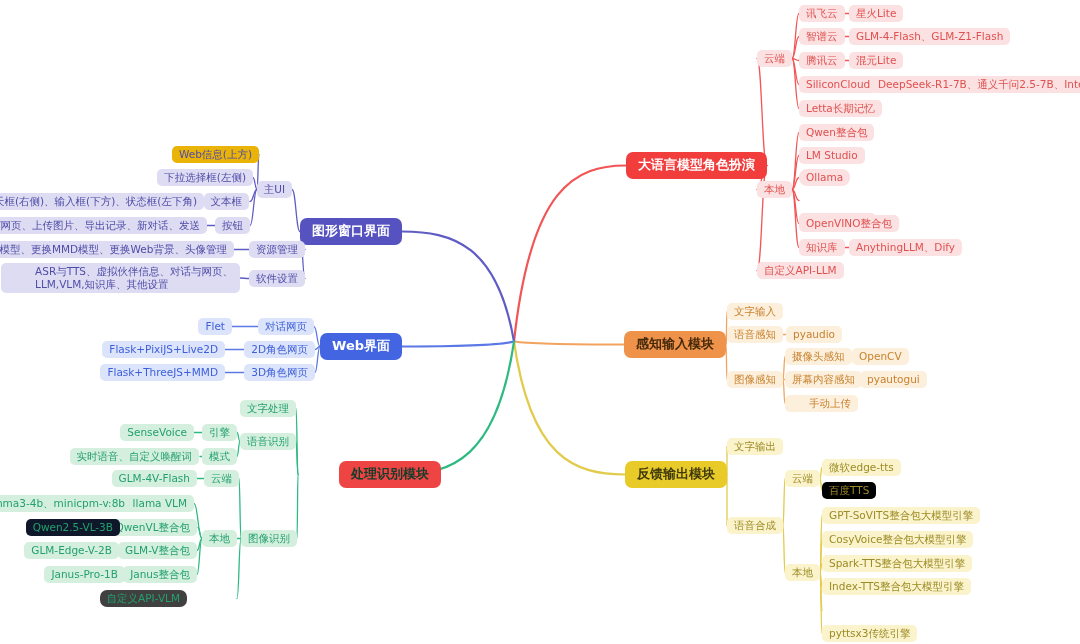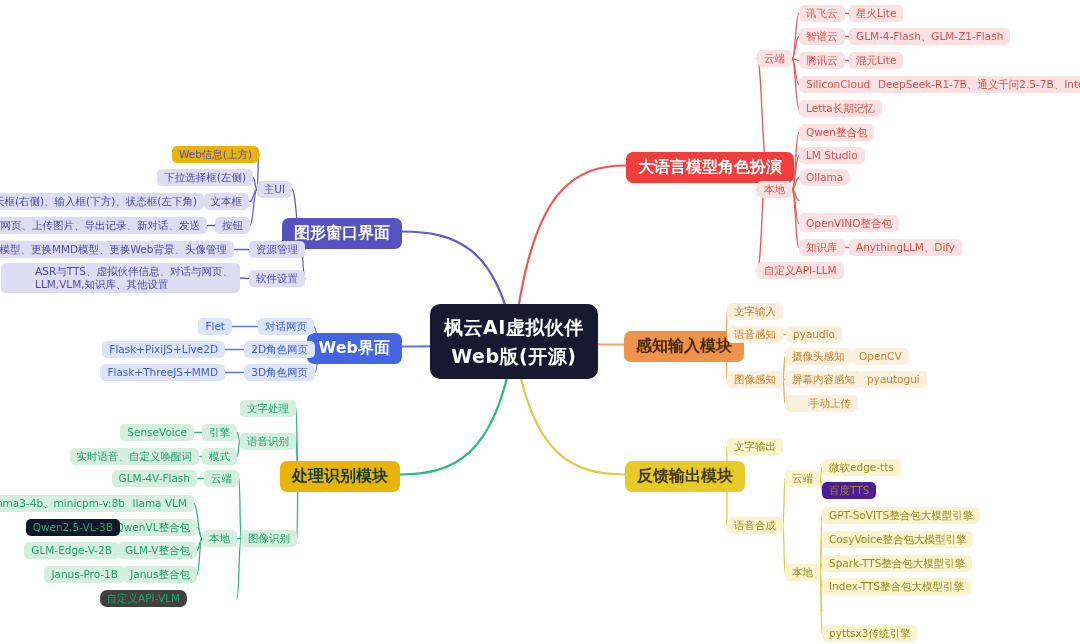--- a/index.html
+++ b/index.html
@@ -7,21 +7,21 @@
     position:relative;width:1080px;height:644px;background:#ffffff;
     overflow:hidden;font-family:"DejaVu Sans","Liberation Sans",sans-serif;
   }
   .canvas svg{position:absolute;left:0;top:0;width:1080px;height:644px;}
   #nodes{position:absolute;left:0;top:0;width:100%;height:100%;}
   .node{
     position:absolute;white-space:pre;line-height:1.25;border-radius:5px;
     box-sizing:border-box;cursor:default;z-index:1;
   }
   .leaf{font-size:10.5px;padding:2px 7px;}
-  .primary{font-size:16px;font-weight:bold;padding:5px 12px;border-radius:7px;line-height:1.3;}
+  .primary{font-size:13px;font-weight:bold;padding:5px 12px;border-radius:7px;line-height:1.3;}
   .root{
     font-size:19px;font-weight:bold;padding:9px 14px;border-radius:10px;
     text-align:center;line-height:1.5;z-index:2;letter-spacing:0.5px;
   }
 </style>
 </head>
 <body>
 
 <div class="canvas">
   <svg id="edges" viewBox="0 0 1080 644" xmlns="http://www.w3.org/2000/svg">
@@ -102,22 +102,20 @@
       <path d="M 117 503.5 C 124.5 503.5, 124.5 503.5, 132 503.5" fill="none" stroke="#2cba82" stroke-width="1.3" stroke-linecap="round"></path>
       <path d="M 202 538.5 C 200 538.5, 200 527.5, 198 527.5" fill="none" stroke="#2cba82" stroke-width="1.3" stroke-linecap="round"></path>
       <path d="M 109 527.5 C 114.5 527.5, 114.5 527.5, 120 527.5" fill="none" stroke="#2cba82" stroke-width="1.3" stroke-linecap="round"></path>
       <path d="M 202 538.5 C 199.5 538.5, 199.5 550.5, 197 550.5" fill="none" stroke="#2cba82" stroke-width="1.3" stroke-linecap="round"></path>
       <path d="M 118 550.5 C 118.5 550.5, 118.5 550.5, 119 550.5" fill="none" stroke="#2cba82" stroke-width="1.3" stroke-linecap="round"></path>
       <path d="M 202 538.5 C 199.5 538.5, 199.5 574.5, 197 574.5" fill="none" stroke="#2cba82" stroke-width="1.3" stroke-linecap="round"></path>
       <path d="M 123 574.5 C 124 574.5, 124 574.5, 125 574.5" fill="none" stroke="#2cba82" stroke-width="1.3" stroke-linecap="round"></path>
       <path d="M 241 538.5 C 239 538.5, 239 598.5, 237 598.5" fill="none" stroke="#2cba82" stroke-width="1.3" stroke-linecap="round"></path>
     </svg>
   <div id="nodes">
-      <div class="node root" style="background: rgb(24, 24, 48); color: rgb(255, 255, 255); left: 430px; top: 304px;">枫云AI虚拟伙伴
-Web版(开源)</div>
       <div class="node primary" style="background: rgb(242, 61, 61); color: rgb(255, 255, 255); left: 626px; top: 152px;">大语言模型角色扮演</div>
       <div class="node leaf" style="background: rgb(251, 225, 225); color: rgb(224, 80, 80); left: 757px; top: 50px;">云端</div>
       <div class="node leaf" style="background: rgb(251, 225, 225); color: rgb(224, 80, 80); left: 799px; top: 5px;">讯飞云</div>
       <div class="node leaf" style="background: rgb(251, 225, 225); color: rgb(224, 80, 80); left: 849px; top: 5px;">星火Lite</div>
       <div class="node leaf" style="background: rgb(251, 225, 225); color: rgb(224, 80, 80); left: 799px; top: 28px;">智谱云</div>
       <div class="node leaf" style="background: rgb(251, 225, 225); color: rgb(224, 80, 80); left: 849px; top: 28px;">GLM-4-Flash、GLM-Z1-Flash</div>
       <div class="node leaf" style="background: rgb(251, 225, 225); color: rgb(224, 80, 80); left: 799px; top: 52px;">腾讯云</div>
       <div class="node leaf" style="background: rgb(251, 225, 225); color: rgb(224, 80, 80); left: 849px; top: 52px;">混元Lite</div>
       <div class="node leaf" style="background: rgb(251, 225, 225); color: rgb(224, 80, 80); left: 799px; top: 76px;">SiliconCloud</div>
       <div class="node leaf" style="background: rgb(251, 225, 225); color: rgb(224, 80, 80); left: 871px; top: 76px;">DeepSeek-R1-7B、通义千问2.5-7B、InternLM2.5-7B</div>
@@ -139,21 +137,21 @@
       <div class="node leaf" style="background: rgb(252, 239, 220); color: rgb(200, 130, 47); left: 785px; top: 348px;">摄像头感知</div>
       <div class="node leaf" style="background: rgb(252, 239, 220); color: rgb(200, 130, 47); left: 852px; top: 348px;">OpenCV</div>
       <div class="node leaf" style="background: rgb(252, 239, 220); color: rgb(200, 130, 47); left: 785px; top: 371px;">屏幕内容感知</div>
       <div class="node leaf" style="background: rgb(252, 239, 220); color: rgb(200, 130, 47); left: 860px; top: 371px;">pyautogui</div>
       <div class="node leaf" style="background: rgb(252, 239, 220); color: rgb(200, 130, 47); left: 785px; top: 395px; padding-left: 24px;">手动上传</div>
       <div class="node primary" style="background: rgb(232, 202, 40); color: rgb(63, 58, 14); left: 625px; top: 461px;">反馈输出模块</div>
       <div class="node leaf" style="background: rgb(250, 243, 204); color: rgb(157, 139, 37); left: 727px; top: 438px;">文字输出</div>
       <div class="node leaf" style="background: rgb(250, 243, 204); color: rgb(157, 139, 37); left: 727px; top: 517px;">语音合成</div>
       <div class="node leaf" style="background: rgb(250, 243, 204); color: rgb(157, 139, 37); left: 785px; top: 470px;">云端</div>
       <div class="node leaf" style="background: rgb(250, 243, 204); color: rgb(157, 139, 37); left: 822px; top: 459px;">微软edge-tts</div>
-      <div class="node leaf" style="background: #4c1d95; color: rgb(157, 139, 37); left: 822px; top: 482px;">百度TTS</div>
+      <div class="node leaf" style="background: #000000; color: rgb(157, 139, 37); left: 822px; top: 482px;">百度TTS</div>
       <div class="node leaf" style="background: rgb(250, 243, 204); color: rgb(157, 139, 37); left: 785px; top: 564px;">本地</div>
       <div class="node leaf" style="background: rgb(250, 243, 204); color: rgb(157, 139, 37); left: 822px; top: 507px;">GPT-SoVITS整合包大模型引擎</div>
       <div class="node leaf" style="background: rgb(250, 243, 204); color: rgb(157, 139, 37); left: 822px; top: 531px;">CosyVoice整合包大模型引擎</div>
       <div class="node leaf" style="background: rgb(250, 243, 204); color: rgb(157, 139, 37); left: 822px; top: 555px;">Spark-TTS整合包大模型引擎</div>
       <div class="node leaf" style="background: rgb(250, 243, 204); color: rgb(157, 139, 37); left: 822px; top: 578px;">Index-TTS整合包大模型引擎</div>
       <div class="node leaf" style="background: rgb(250, 243, 204); color: rgb(157, 139, 37); left: 822px; top: 625px;">pyttsx3传统引擎</div>
       <div class="node primary" style="background: rgb(86, 83, 192); color: rgb(255, 255, 255); right: 678px; top: 218px;">图形窗口界面</div>
       <div class="node leaf" style="background: rgb(222, 220, 242); color: rgb(79, 77, 168); right: 788px; top: 181px;">主UI</div>
       <div class="node leaf" style="background: #eab308; color: rgb(79, 77, 168); right: 821px; top: 146px;">Web信息(上方)</div>
       <div class="node leaf" style="background: rgb(222, 220, 242); color: rgb(79, 77, 168); right: 827px; top: 169px;">下拉选择框(左侧)</div>
@@ -166,21 +164,21 @@
       <div class="node leaf" style="background: rgb(222, 220, 242); color: rgb(79, 77, 168); right: 775px; top: 270px;">软件设置</div>
       <div class="node leaf" style="background: rgb(222, 220, 242); color: rgb(79, 77, 168); right: 840px; top: 263px; padding-left: 34px;">ASR与TTS、虚拟伙伴信息、对话与网页、
 LLM,VLM,知识库、其他设置</div>
       <div class="node primary" style="background: rgb(67, 101, 226); color: rgb(255, 255, 255); right: 678px; top: 333px;">Web界面</div>
       <div class="node leaf" style="background: rgb(219, 228, 251); color: rgb(61, 94, 217); right: 766px; top: 318px;">对话网页</div>
       <div class="node leaf" style="background: rgb(219, 228, 251); color: rgb(61, 94, 217); right: 848px; top: 318px;">Flet</div>
       <div class="node leaf" style="background: rgb(219, 228, 251); color: rgb(61, 94, 217); right: 765px; top: 341px;">2D角色网页</div>
       <div class="node leaf" style="background: rgb(219, 228, 251); color: rgb(61, 94, 217); right: 855px; top: 341px;">Flask+PixiJS+Live2D</div>
       <div class="node leaf" style="background: rgb(219, 228, 251); color: rgb(61, 94, 217); right: 765px; top: 364px;">3D角色网页</div>
       <div class="node leaf" style="background: rgb(219, 228, 251); color: rgb(61, 94, 217); right: 855px; top: 364px;">Flask+ThreeJS+MMD</div>
-      <div class="node primary" style="background: #eab308; color: rgb(18, 60, 43); right: 680px; top: 461px;">处理识别模块</div>
+      <div class="node primary" style="background: #ef4444; color: rgb(18, 60, 43); right: 639px; top: 461px;">处理识别模块</div>
       <div class="node leaf" style="background: rgb(213, 239, 222); color: rgb(35, 160, 110); right: 784px; top: 400px;">文字处理</div>
       <div class="node leaf" style="background: rgb(213, 239, 222); color: rgb(35, 160, 110); right: 784px; top: 433px;">语音识别</div>
       <div class="node leaf" style="background: rgb(213, 239, 222); color: rgb(35, 160, 110); right: 843px; top: 424px;">引擎</div>
       <div class="node leaf" style="background: rgb(213, 239, 222); color: rgb(35, 160, 110); right: 886px; top: 424px;">SenseVoice</div>
       <div class="node leaf" style="background: rgb(213, 239, 222); color: rgb(35, 160, 110); right: 843px; top: 448px;">模式</div>
       <div class="node leaf" style="background: rgb(213, 239, 222); color: rgb(35, 160, 110); right: 881px; top: 448px;">实时语音、自定义唤醒词</div>
       <div class="node leaf" style="background: rgb(213, 239, 222); color: rgb(35, 160, 110); right: 783px; top: 530px;">图像识别</div>
       <div class="node leaf" style="background: rgb(213, 239, 222); color: rgb(35, 160, 110); right: 841px; top: 470px;">云端</div>
       <div class="node leaf" style="background: rgb(213, 239, 222); color: rgb(35, 160, 110); right: 883px; top: 470px;">GLM-4V-Flash</div>
       <div class="node leaf" style="background: rgb(213, 239, 222); color: rgb(35, 160, 110); right: 843px; top: 530px;">本地</div>

